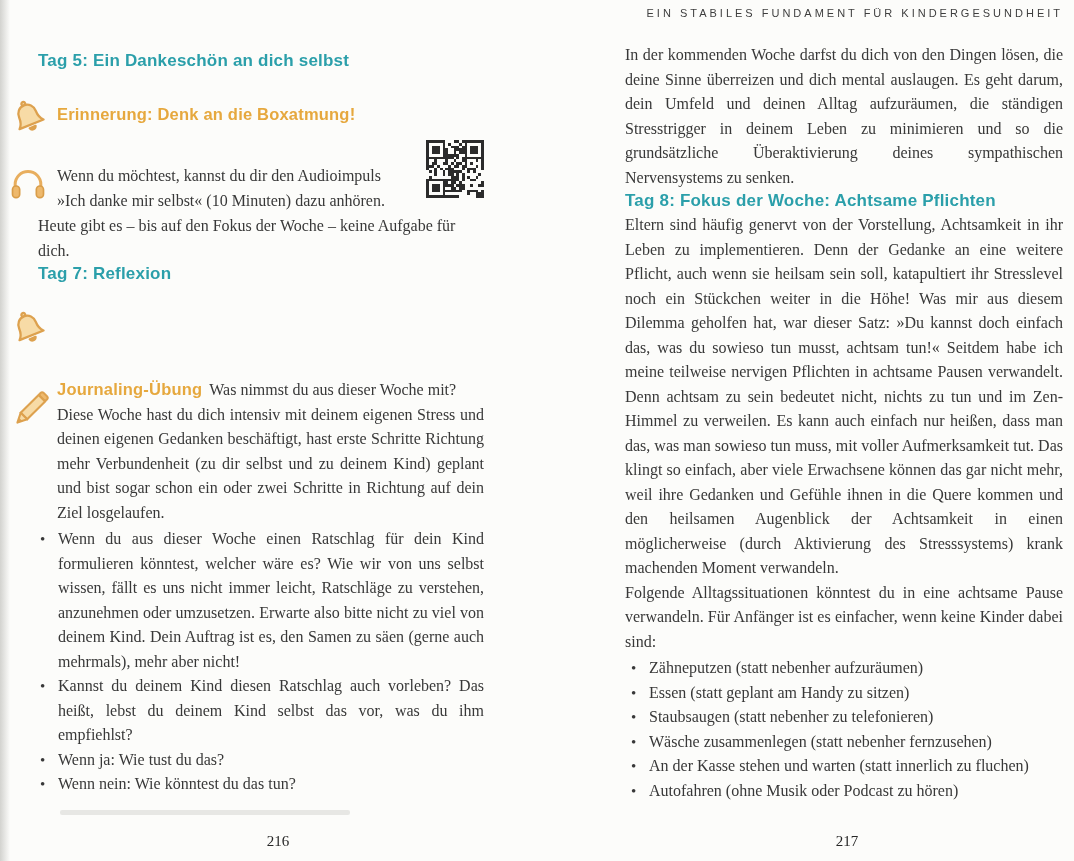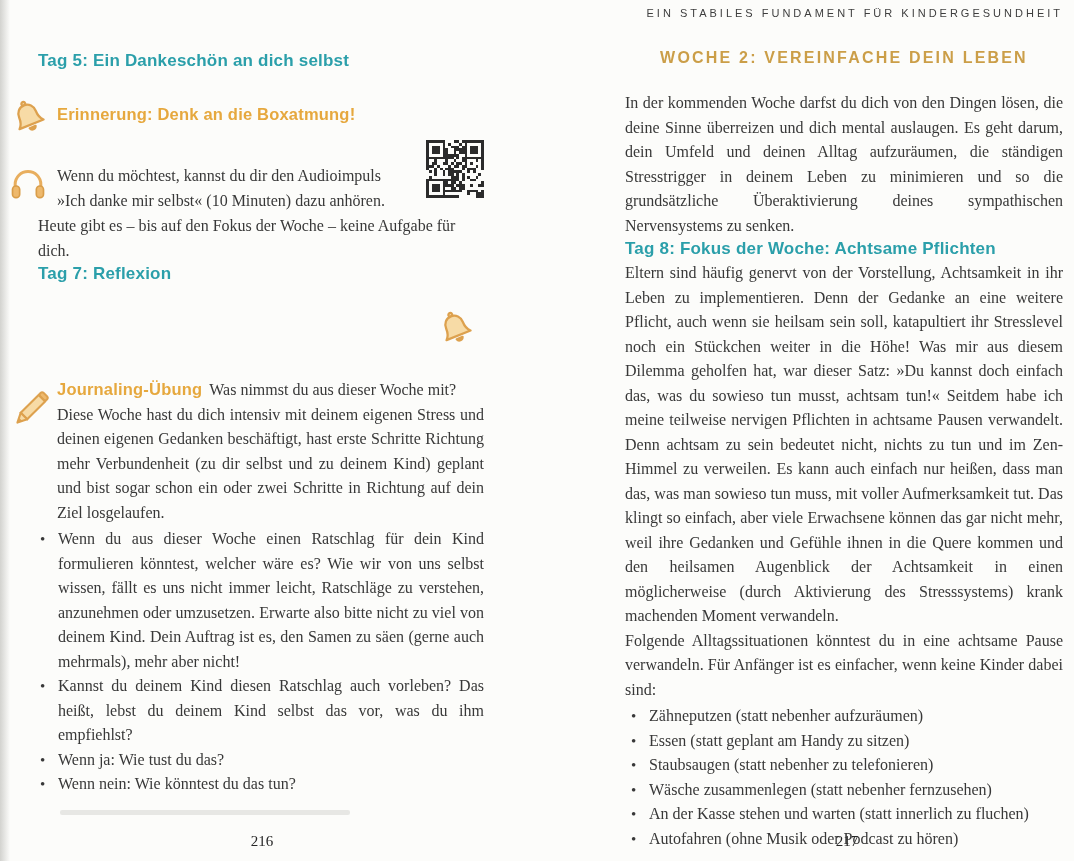--- a/index.html
+++ b/index.html
@@ -27,21 +27,21 @@
   }
   h2.teal{
     font-family:"Liberation Sans", sans-serif; font-size:17px; font-weight:700;
     letter-spacing:.2px; color:#2b9faa; margin:0 0 0 30px; line-height:22px;
   }
   .serif{font-size:16px; line-height:24.5px;}
   .just{text-align:justify; hyphens:auto; -webkit-hyphens:auto;}
   p{margin:0;}
 
   .indent30{margin-left:30px;}
-  .icon-row{display:flex; align-items:flex-start;justify-content:flex-end;}
+  .icon-row{display:flex; align-items:flex-start;}
   .icon-cell{flex:0 0 49px; padding-top:0;}
   .icon-text{flex:1; min-width:0;}
   .lbl{
     font-family:"Liberation Sans", sans-serif; font-weight:700; font-size:16.5px;
     color:#e6a83e; margin-right:7px; letter-spacing:.2px;
   }
   .clear{clear:both;}
 
   .qr{float:right; width:58px; height:58px; margin:-24px 0 4px 14px;}
   .qr svg{display:block;}
@@ -51,21 +51,21 @@
   .b-right{padding-left:6px;}
   .dot{flex:0 0 18px; font-size:15px; line-height:24.5px; color:#383838;}
   .b-row p{flex:1; min-width:0;}
   .ital p, .ital .dot{}
   .ital .dot{font-style:normal;}
 
   .pagenum{
     position:absolute; top:833px; font-size:15px; color:#262626;
     font-family:"Liberation Serif", serif; text-align:center;
   }
-  .pn-left{left:0; width:524px;}
+  .pn-left{left:16px; width:524px;}
   .pn-right{left:600px; width:494px;}
 
   .mt24{margin-top:24px;} .mt20{margin-top:20px;} .mt30{margin-top:30px;}
   .mt26{margin-top:26px;} .mt22{margin-top:22px;} .mt32{margin-top:32px;}
   .mt2{margin-top:2px;} .mt1{margin-top:1px;}
 </style>
 </head>
 <body>
 
 <div class="book">
@@ -400,21 +400,20 @@
         <span class="dot">•</span>
         <p>Wenn nein: Wie könntest du das tun?</p>
       </div>
     </div>
   </div>
 
   <div class="page page-right">
 
     <div class="running-head">EIN STABILES FUNDAMENT FÜR KINDERGESUNDHEIT</div>
 
-    <div class="week-head">WOCHE 2: VEREINFACHE DEIN LEBEN</div>
 
     <p class="serif just mt24">In der kommenden Woche darfst du dich von den Dingen lösen, die deine Sinne überreizen und dich mental auslaugen. Es geht darum, dein Umfeld und deinen Alltag aufzuräumen, die ständigen Stresstrigger in deinem Leben zu minimieren und so die grundsätzliche Überaktivierung deines sympathischen Nervensystems zu senken.</p>
 
     <h2 class="teal mt32" style="margin-left:0;">Tag 8: Fokus der Woche: Achtsame Pflichten</h2>
 
     <p class="serif just mt1">Eltern sind häufig genervt von der Vorstellung, Achtsamkeit in ihr Leben zu implementieren. Denn der Gedanke an eine weitere Pflicht, auch wenn sie heilsam sein soll, katapultiert ihr Stresslevel noch ein Stückchen weiter in die Höhe! Was mir aus diesem Dilemma geholfen hat, war dieser Satz: »Du kannst doch einfach das, was du sowieso tun musst, achtsam tun!« Seitdem habe ich meine teilweise nervigen Pflichten in achtsame Pausen verwandelt. Denn achtsam zu sein bedeutet nicht, nichts zu tun und im Zen-Himmel zu verweilen. Es kann auch einfach nur heißen, dass man das, was man sowieso tun muss, mit voller Aufmerksamkeit tut. Das klingt so einfach, aber viele Erwachsene können das gar nicht mehr, weil ihre Gedanken und Gefühle ihnen in die Quere kommen und den heilsamen Augenblick der Achtsamkeit in einen möglicherweise (durch Aktivierung des Stresssystems) krank machenden Moment verwandeln.</p>
     <p class="serif just">Folgende Alltagssituationen könntest du in eine achtsame Pause verwandeln. Für Anfänger ist es einfacher, wenn keine Kinder dabei sind:</p>
 
     <div class="serif">
       <div class="b-row b-right mt2">

